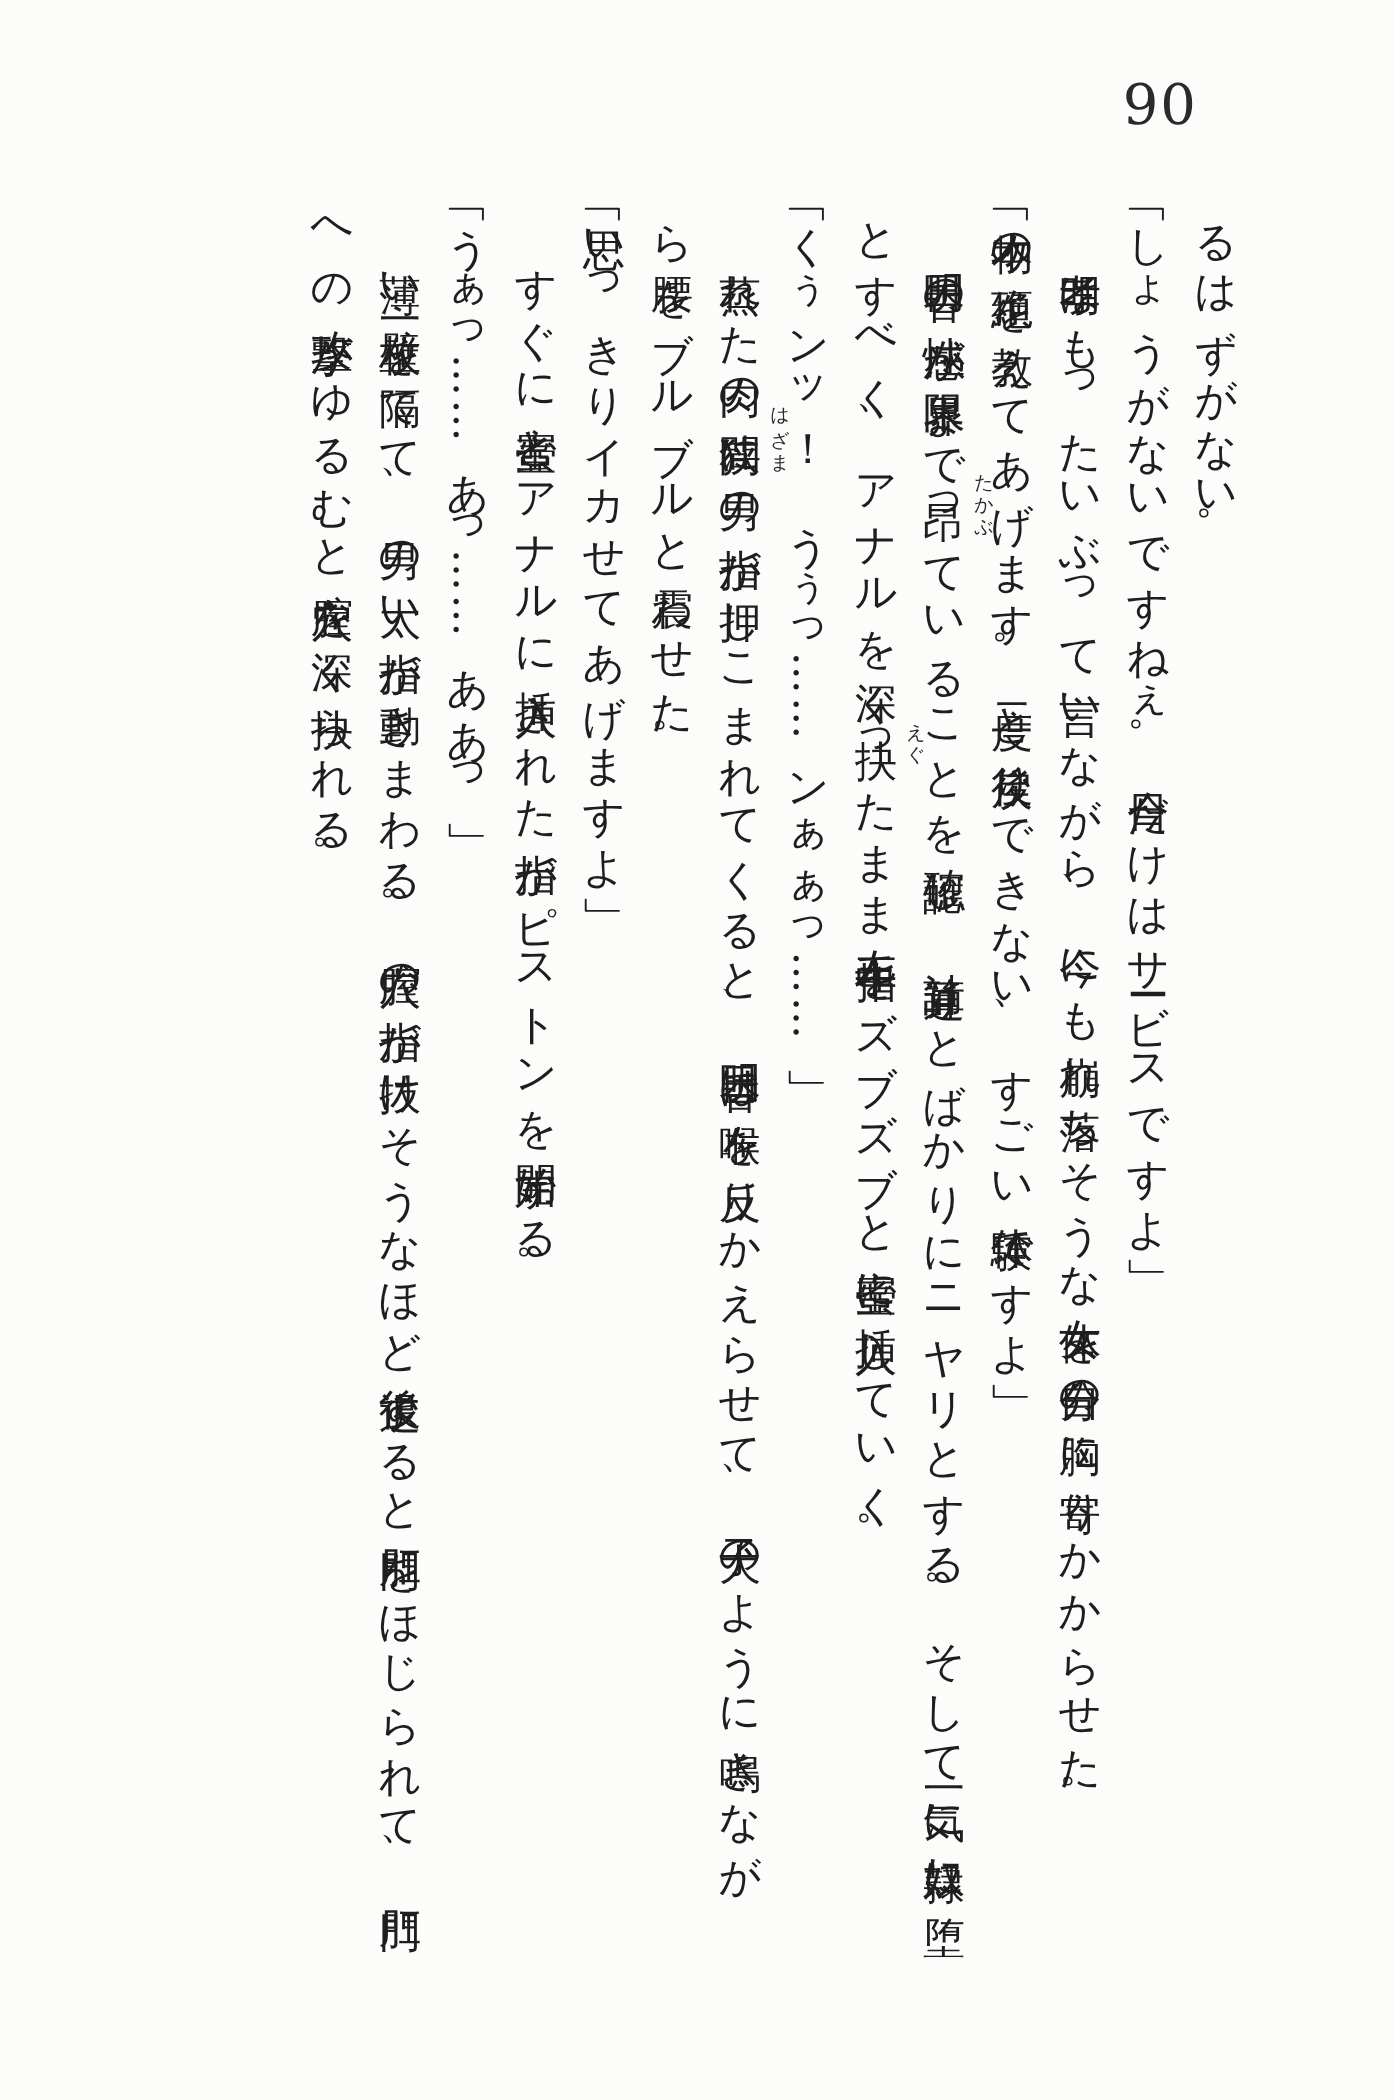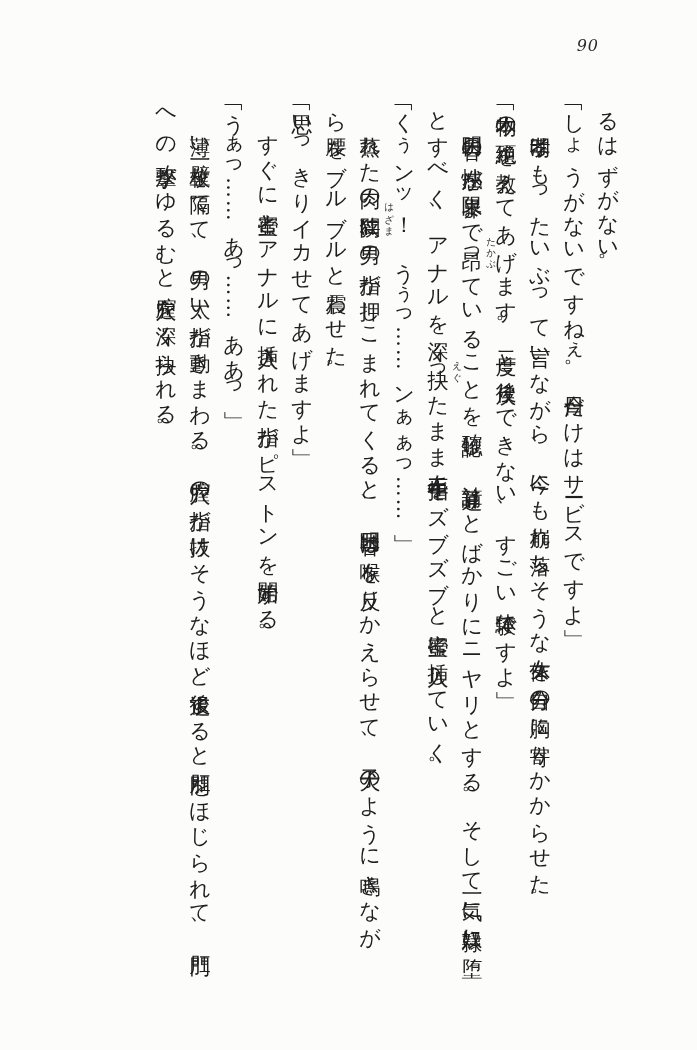--- a/index.html
+++ b/index.html
@@ -12,22 +12,21 @@
     width: 697px;
     height: 1050px;
     background: #fcfcfb;
     overflow: hidden;
     font-family: "DejaVu Serif", "Liberation Serif", serif;
   }
   .page-number {
     position: absolute;
     top: 36px;
     right: 98px;
-    font-size: 16px;
-    font-style: italic;
+    font-size: 28px;
     color: #2a2a2a;
     letter-spacing: 1px;
   }
   .text-block {
     position: absolute;
     top: 97px;
     right: 72px;
     height: 866px;
     writing-mode: vertical-rl;
     text-orientation: mixed;

